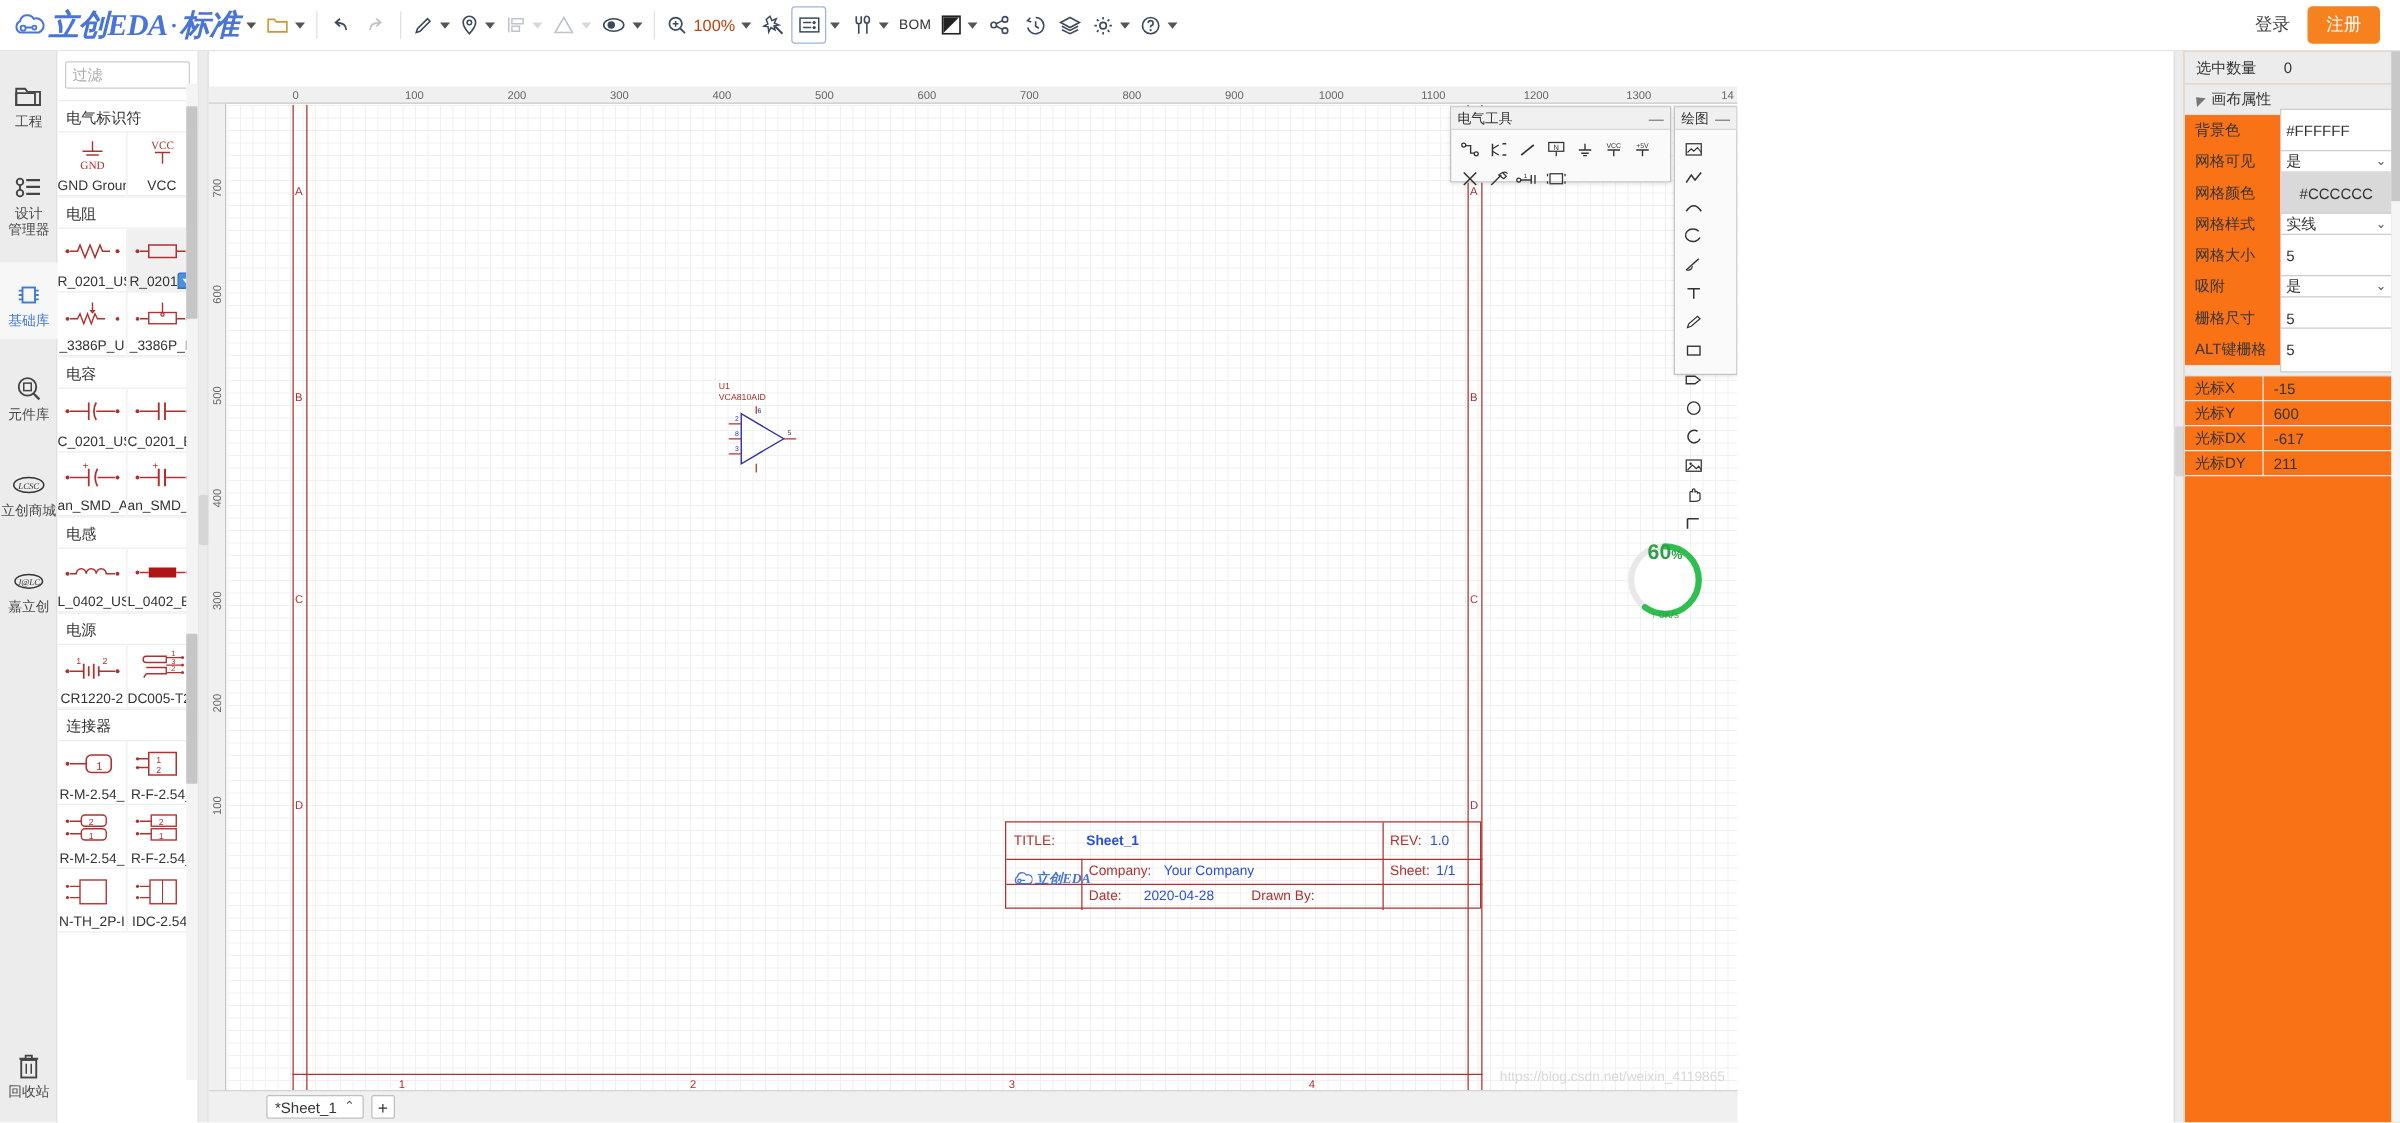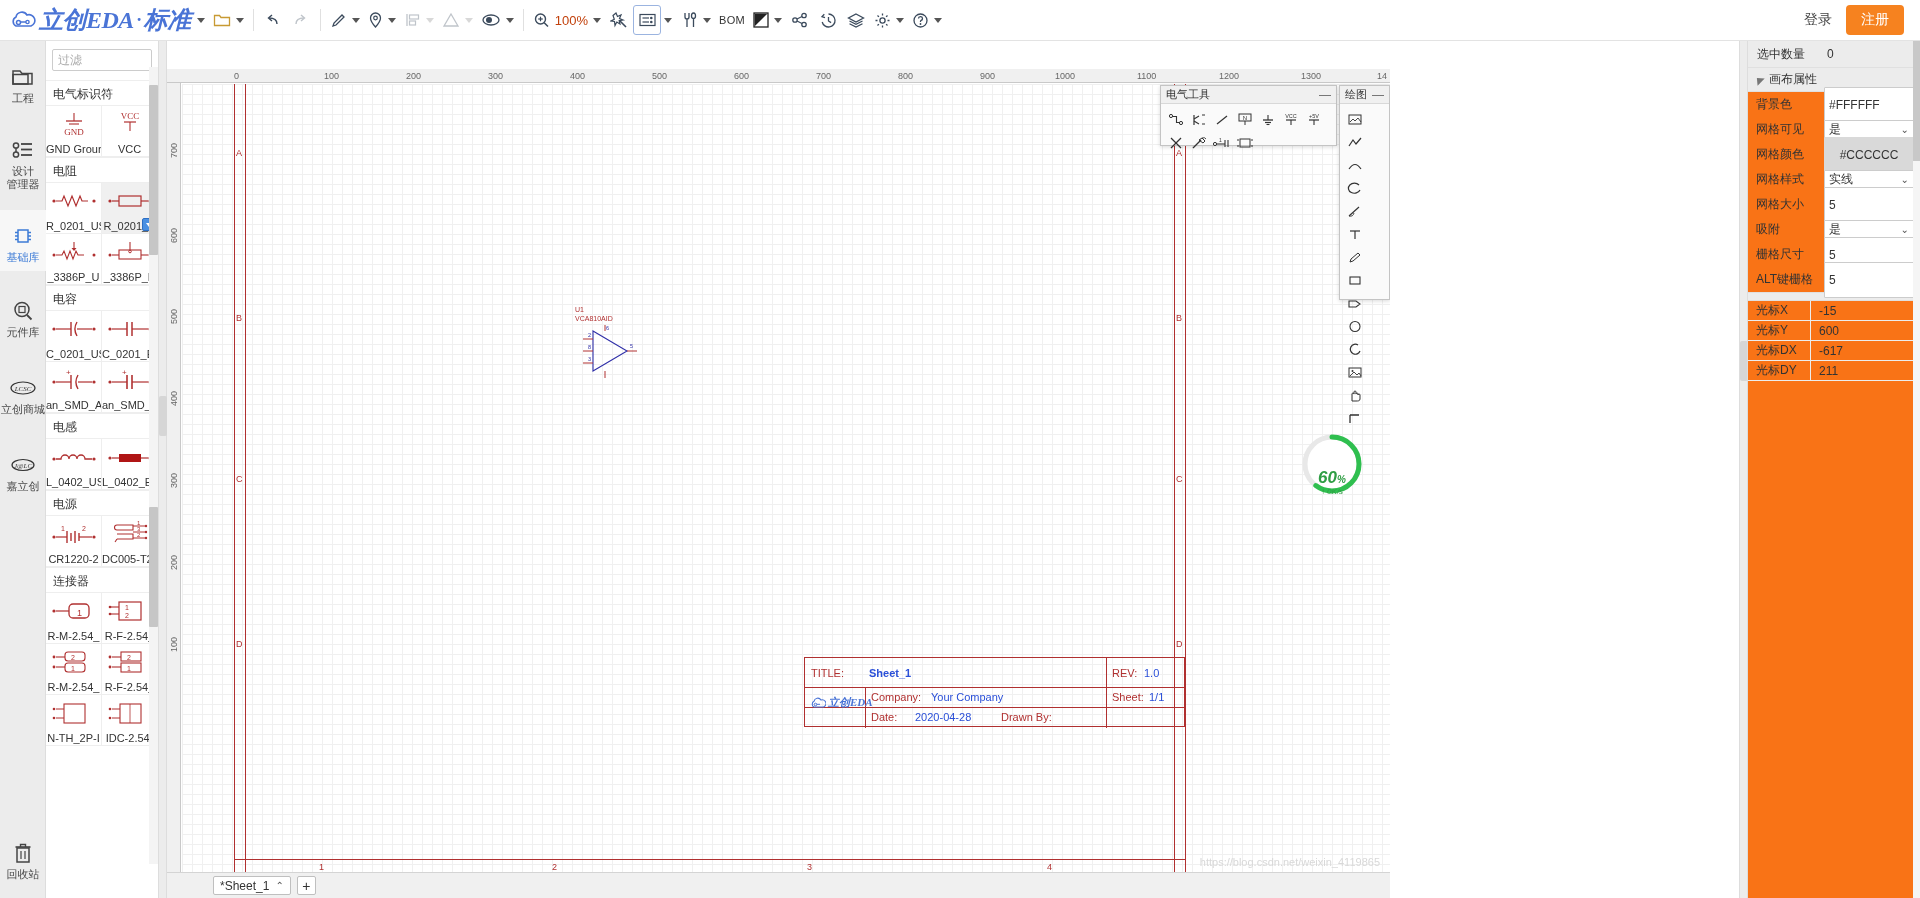--- a/index.html
+++ b/index.html
@@ -166,21 +166,21 @@
 
   
   .titleblock { position:absolute; border:1px solid #b03030; font-size:11px; }
   .tb-cell { position:absolute; color:#b03030; white-space:nowrap; }
   .tb-val { color:#2a4fd8; }
 
   
   .ring-wrap { position:absolute; width:64px; height:64px; }
   .ring-txt {
     position:absolute; inset:0; display:flex; flex-direction:column;
-    align-items:center; justify-content:flex-end;font-style:italic;
+    align-items:center; justify-content:space-between;
   }
   .ring-pct { font-size:17px; color:#2f9e44; font-weight:bold;}
   .ring-pct span { font-size:10px; }
   .ring-sub { font-size:8px; color:#2f9e44; margin-top:-1px;}
 
   
   .sheetbar {
     position:absolute; bottom:0; left:167px; width:1223px; height:26px;
     background:#f0f0f0; border-top:1px solid #d4d4d4; display:flex; align-items:center;
     padding-left:46px;

